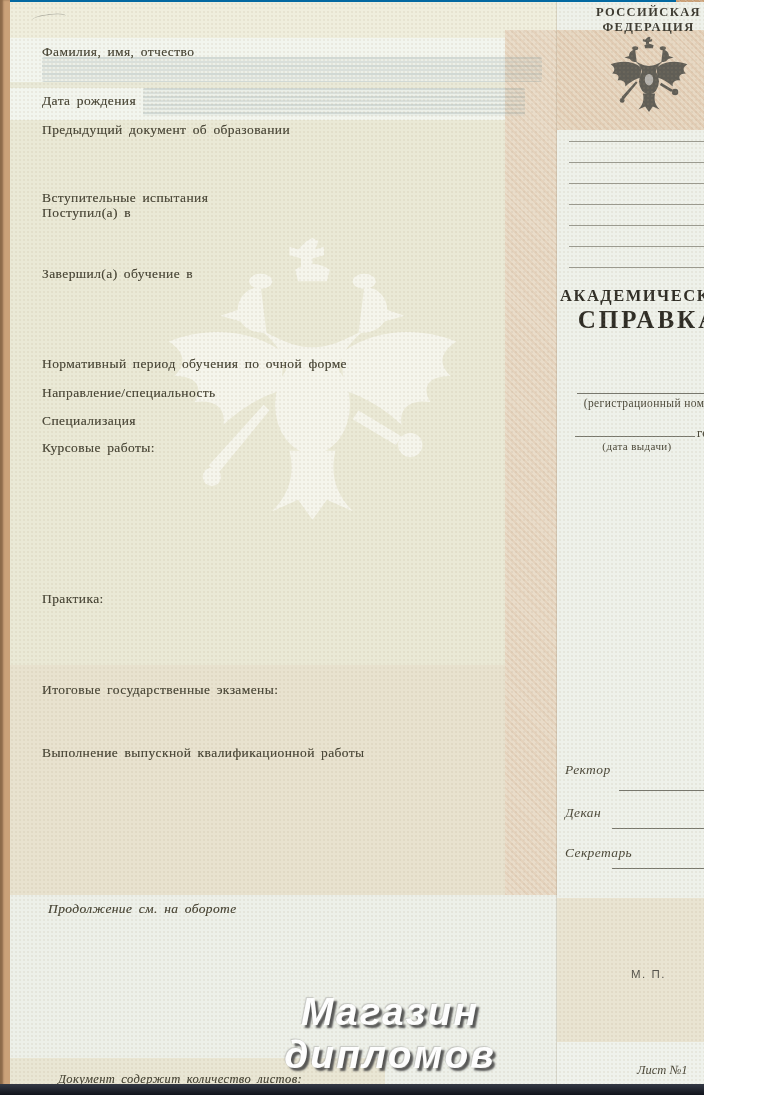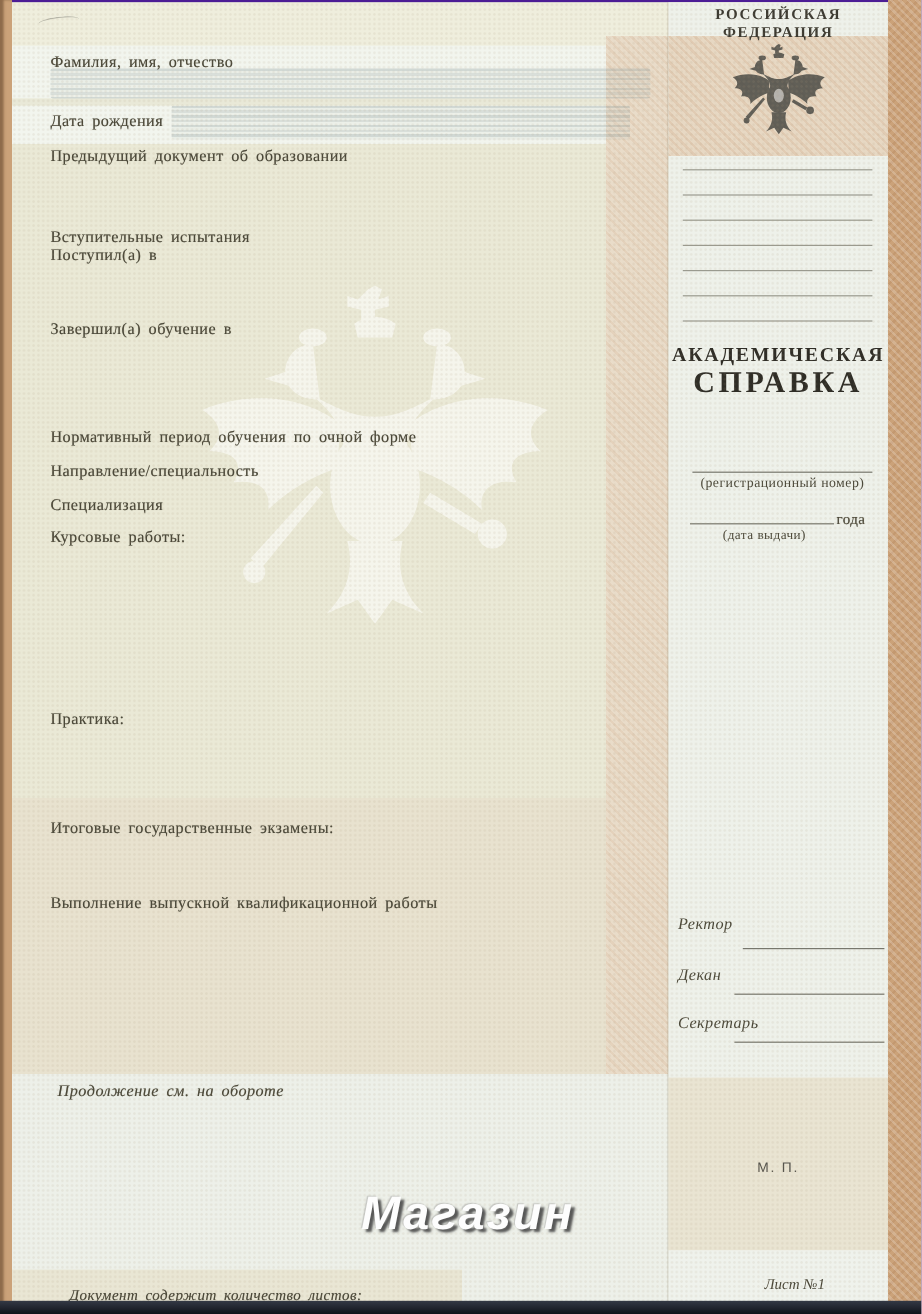--- a/index.html
+++ b/index.html
@@ -1,19 +1,19 @@
 <!DOCTYPE html>
 <html><head>
 <meta charset="utf-8">
 <style>
   html,body{margin:0;padding:0;}
   .scan{
     position:relative;
-    width:768px;height:1095px;
-    background:#4c1d95;
+    width:704px;height:1095px;
+    background:#0369a1;
     overflow:hidden;
     font-family:"Liberation Serif","DejaVu Serif",serif;
     color:#45433a;
   }
   .border-strip{position:absolute;top:0;bottom:0;background:#cba279;}
   .border-strip.left{left:0;width:10px;box-shadow:inset 3px 0 2px rgba(90,60,35,.55);}
   .border-strip.right{right:0;width:28px;
     background-image:repeating-linear-gradient(45deg,rgba(255,255,255,.18) 0 2px,transparent 2px 5px),
                      repeating-linear-gradient(-45deg,rgba(160,110,70,.18) 0 2px,transparent 2px 5px);}
   .page{
@@ -186,16 +186,17 @@
       <div class="stamp">М. П.</div>
       <div class="sheet-no">Лист №1</div>
     </div>
 
     <div class="colsep"></div>
     <div class="texture"></div>
   </div>
 
   <div class="shop-watermark">
     <div>Магазин</div>
+    <div>дипломов</div>
   </div>
 
   <div class="bottom-dark"></div>
 </div>
 
 </body></html>

